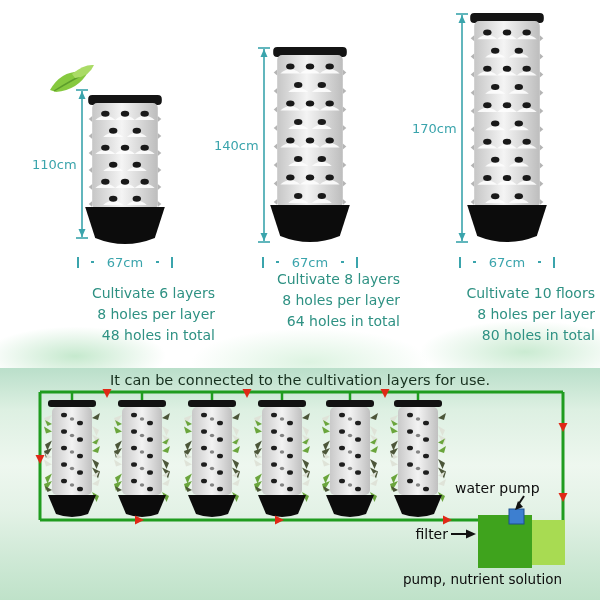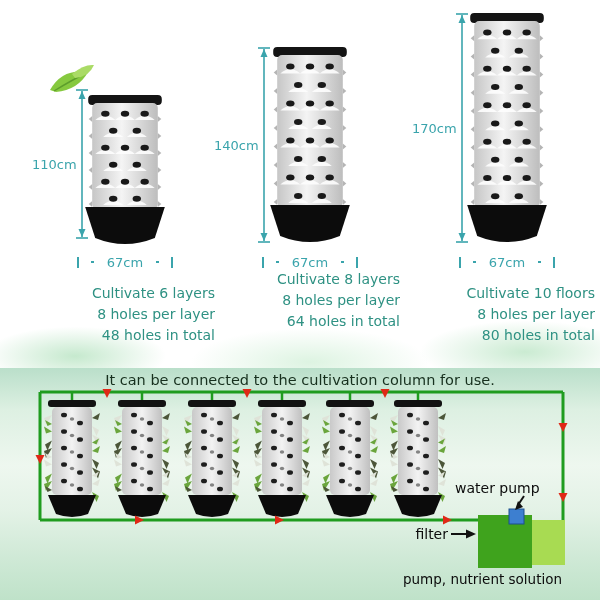--- a/index.html
+++ b/index.html
@@ -573,18 +573,18 @@
         <polygon points="102.5,21 111.5,21 107,30" fill="#e02817"></polygon>
         <polygon points="242.5,21 251.5,21 247,30" fill="#e02817"></polygon>
         <polygon points="380.5,21 389.5,21 385,30" fill="#e02817"></polygon>
         <polygon points="35.5,87 44.5,87 40,96" fill="#e02817"></polygon>
         <polygon points="135,147.5 135,156.5 144,152" fill="#e02817"></polygon>
         <polygon points="275,147.5 275,156.5 284,152" fill="#e02817"></polygon>
         <polygon points="443,147.5 443,156.5 452,152" fill="#e02817"></polygon>
         <polygon points="558.5,55 567.5,55 563,64" fill="#e02817"></polygon>
         <polygon points="558.5,125 567.5,125 563,134" fill="#e02817"></polygon>
       </svg>
-    <div class="diagram-title">It can be connected to the cultivation column for use.</div>
+    <div class="diagram-title">It can be connected to the cultivation layers for use.</div>
     <div class="dlabel lbl-pump">water pump</div>
     <div class="dlabel lbl-filter">filter</div>
     <div class="dlabel lbl-solution">pump, nutrient solution</div>
   </div>
 </div>
 
 </body></html>

